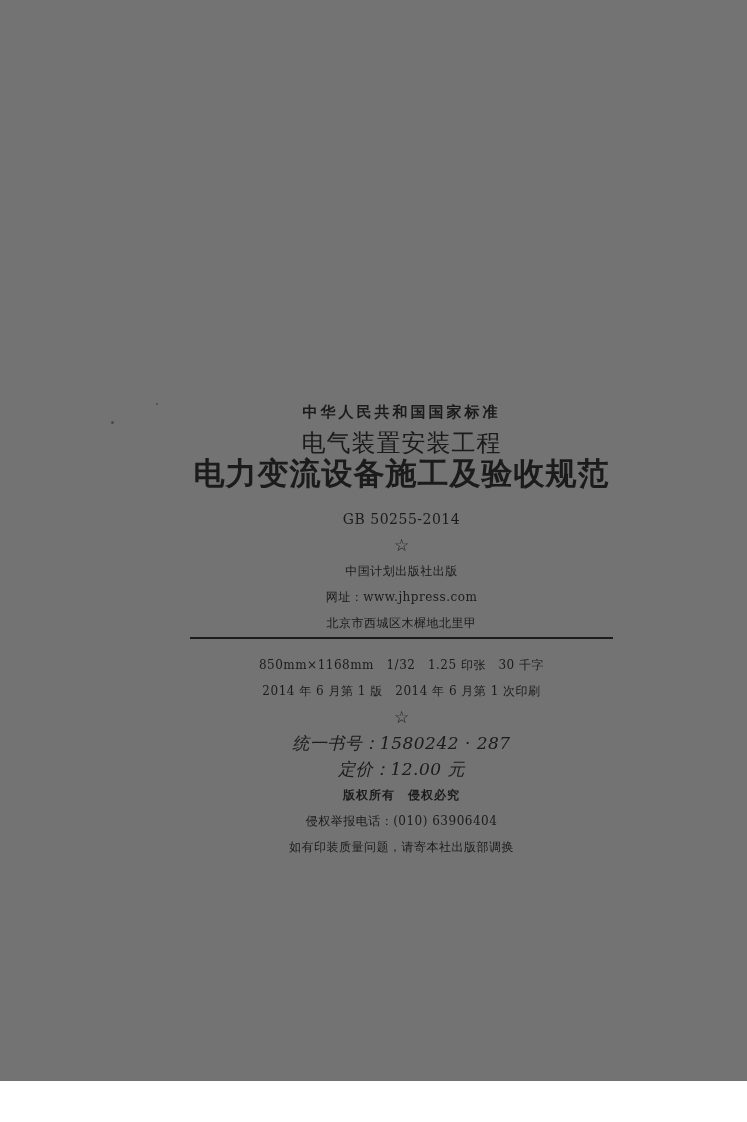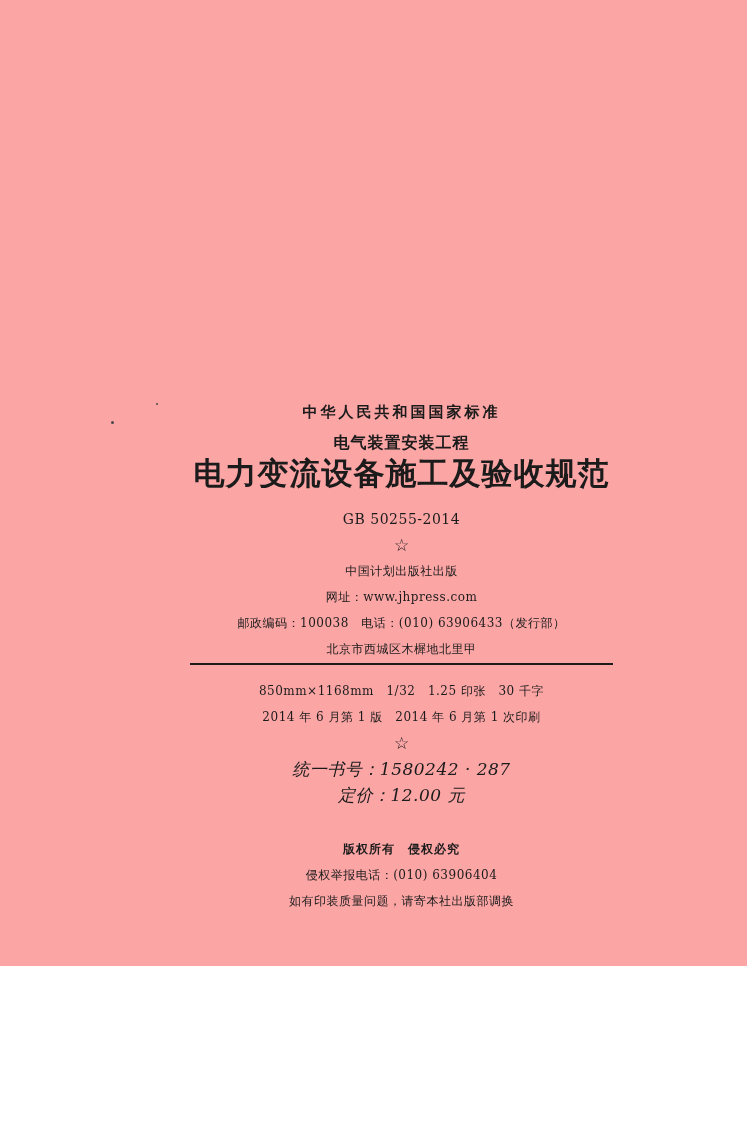--- a/index.html
+++ b/index.html
@@ -3,22 +3,22 @@
 <meta charset="utf-8">
 <style>
   html, body {
     margin: 0;
     padding: 0;
     background: #ffffff;
   }
   .page {
     position: relative;
     width: 747px;
-    height: 966px;
-    background: #fca5a5;
+    height: 1081px;
+    background: #737373;
     overflow: hidden;
     font-family: "DejaVu Serif", "Liberation Serif", serif;
     color: #1b1b1b;
   }
   .content {
     padding-top: 400px;
     margin-left: 56px; 
     text-align: center;
   }
   .line {
@@ -27,24 +27,24 @@
     letter-spacing: 0.5px;
     white-space: nowrap;
   }
   .std-label {
     font-size: 15px;
     line-height: 24px;
     letter-spacing: 3px;
     font-weight: 600;
   }
   .series-title {
-    font-size: 16px;
+    font-size: 24px;
     line-height: 30px;
     letter-spacing: 1px;
-    font-weight: bold;
+    font-weight: normal;
     margin-top: 4px;
     font-family: "DejaVu Sans", "Liberation Sans", sans-serif;
   }
   .main-title {
     font-size: 31px;
     line-height: 30px;
     letter-spacing: 1px;
     font-weight: bold;
     font-family: "DejaVu Sans", "Liberation Sans", sans-serif;
   }
@@ -65,21 +65,20 @@
   }
   .rule {
     width: 423px;
     height: 0;
     border-top: 2px solid #1b1b1b;
     margin: 1px auto 13px auto;
   }
   .rights {
     font-weight: bold;
     font-family: "DejaVu Sans", "Liberation Sans", sans-serif;
-    margin-top: 28px;
     letter-spacing: 1px;
   }
   .speck {
     position: absolute;
     background: #4a4a4a;
     border-radius: 50%;
   }
   .speck-1 { left: 156px; top: 403px; width: 2px; height: 2px; }
   .speck-2 { left: 111px; top: 421px; width: 3px; height: 3px; }
 </style>
@@ -101,21 +100,20 @@
 
     <div class="code">GB 50255-2014</div>
 
     <div class="star">☆</div>
 
     <div class="line">中国计划出版社出版</div>
 
     <div class="line">网址：www.jhpress.com</div>
 
 
-    <div class="line">邮政编码：100038　电话：(010) 63906433（发行部）</div>
 
     <div class="line">北京市西城区木樨地北里甲</div>
 
 
     <div class="rule"></div>
 
     <div class="line">850mm×1168mm　1/32　1.25 印张　30 千字</div>
 
     <div class="line">2014 年 6 月第 1 版　2014 年 6 月第 1 次印刷</div>
 

